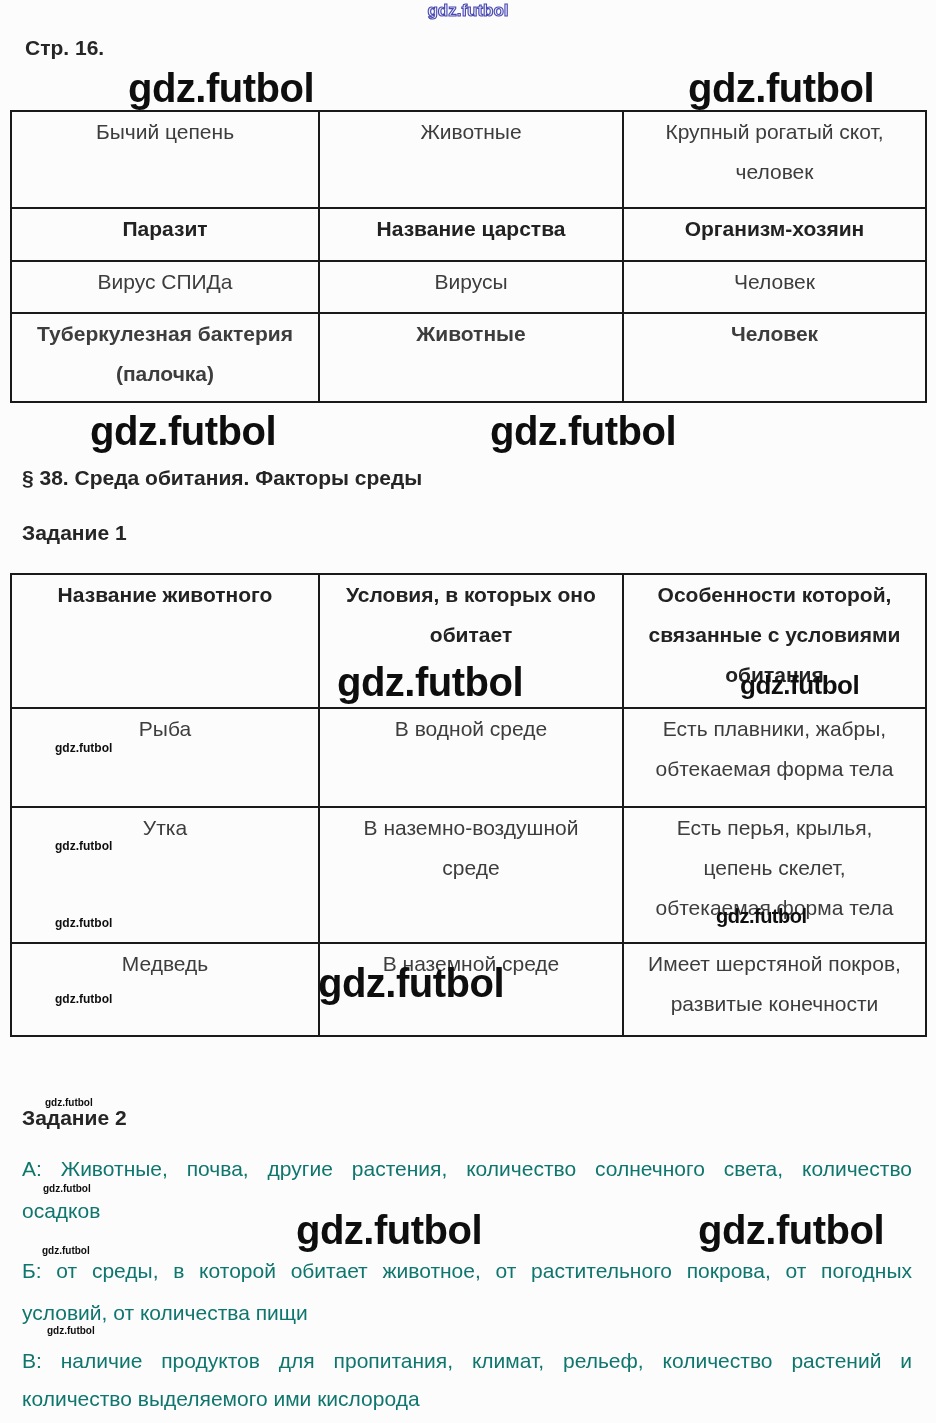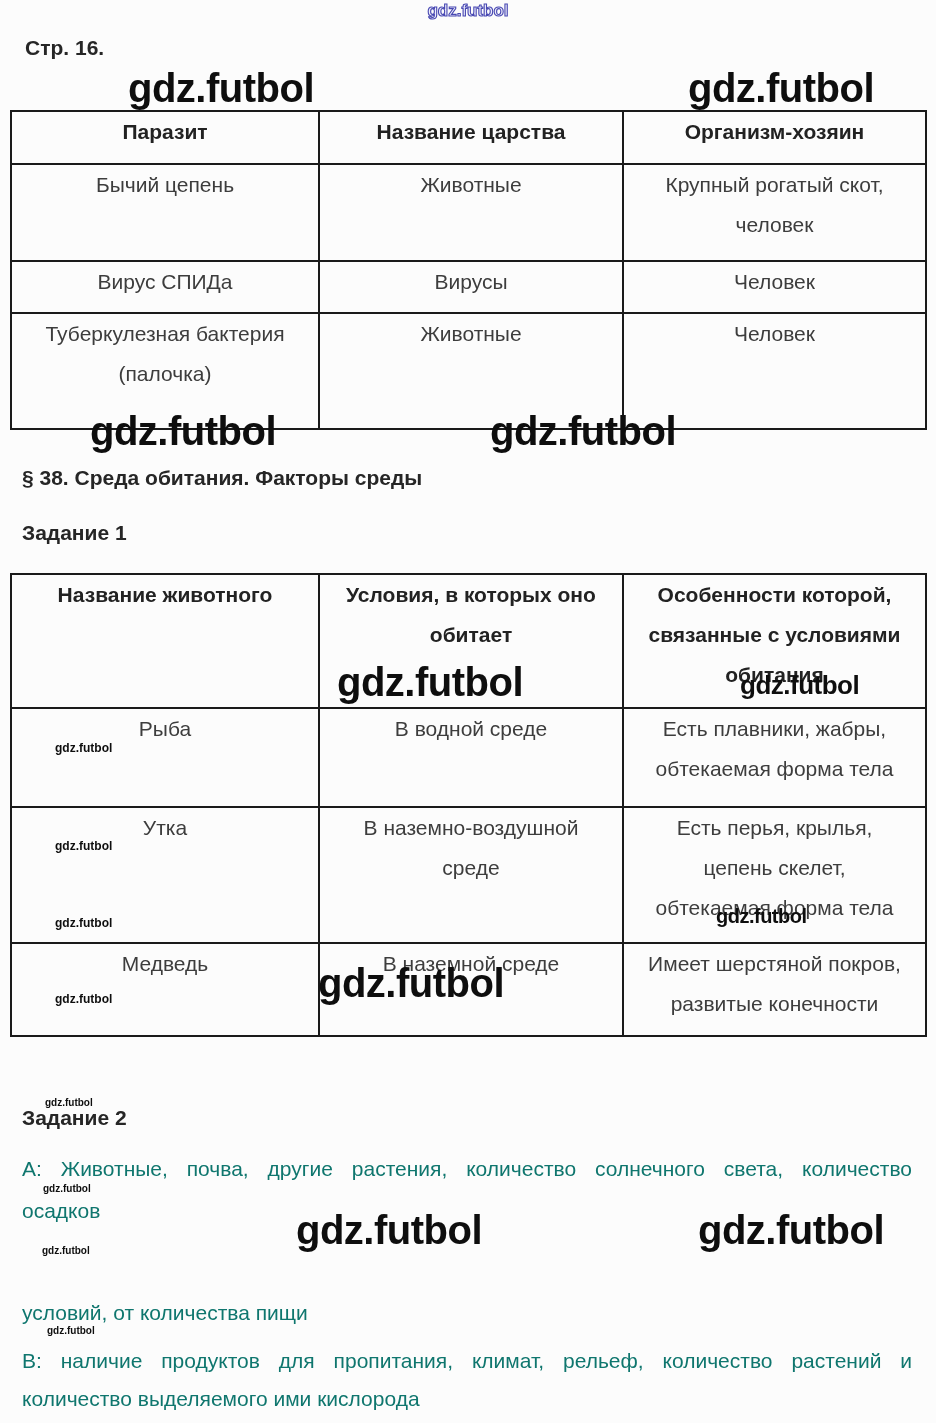--- a/index.html
+++ b/index.html
@@ -46,39 +46,39 @@
   <div class="wm wm-xl" style="left:128px; top:68px;">gdz.futbol</div>
   <div class="wm wm-xl" style="left:688px; top:68px;">gdz.futbol</div>
 
   <table class="doc-table" id="table1">
     <colgroup>
         <col style="width:308px">
         <col style="width:304px">
         <col style="width:303px">
       </colgroup>
     <tbody>
-        <tr style="height:53px;">
-      <td class="th">Паразит</td>
-      <td class="th">Название царства</td>
-      <td class="th">Организм-хозяин</td>
-    </tr>
-    <tr style="height:97px;">
+        <tr style="height:97px;">
       <td>Бычий цепень</td>
       <td>Животные</td>
       <td>
         <div>Крупный рогатый скот,</div>
         <div>человек</div>
       </td>
     </tr>
+    <tr style="height:53px;">
+      <td class="th">Паразит</td>
+      <td class="th">Название царства</td>
+      <td class="th">Организм-хозяин</td>
+    </tr>
     <tr style="height:52px;">
       <td>Вирус СПИДа</td>
       <td>Вирусы</td>
       <td>Человек</td>
     </tr>
-    <tr style="height:116px;">
+    <tr style="height:89px;font-weight:bold;">
       <td>
         <div>Туберкулезная бактерия</div>
         <div>(палочка)</div>
       </td>
       <td>Животные</td>
       <td>Человек</td>
     </tr>
   </tbody>
     </table>
 
@@ -151,19 +151,20 @@
   <div class="heading" style="left:22px; top:1106px;">Задание 2</div>
 
   <div class="para just" style="top:1157px;">А: Животные, почва, другие растения, количество солнечного света, количество</div>
   <div class="wm wm-sm10" style="left:43px; top:1184px;">gdz.futbol</div>
   <div class="para" style="top:1199px;">осадков</div>
 
   <div class="wm wm-xl" style="left:296px; top:1210px;">gdz.futbol</div>
   <div class="wm wm-xl" style="left:698px; top:1210px;">gdz.futbol</div>
 
   <div class="wm wm-sm10" style="left:42px; top:1246px;">gdz.futbol</div>
+  <div class="para just" style="top:1259px;">Б: от среды, в которой обитает животное, от растительного покрова, от погодных</div>
   <div class="para" style="top:1301px;">условий, от количества пищи</div>
   <div class="wm wm-sm10" style="left:47px; top:1326px;">gdz.futbol</div>
 
   <div class="para just" style="top:1349px;">В: наличие продуктов для пропитания, климат, рельеф, количество растений и</div>
   <div class="para" style="top:1387px;">количество выделяемого ими кислорода</div>
 
 </div>
 
 </body></html>

